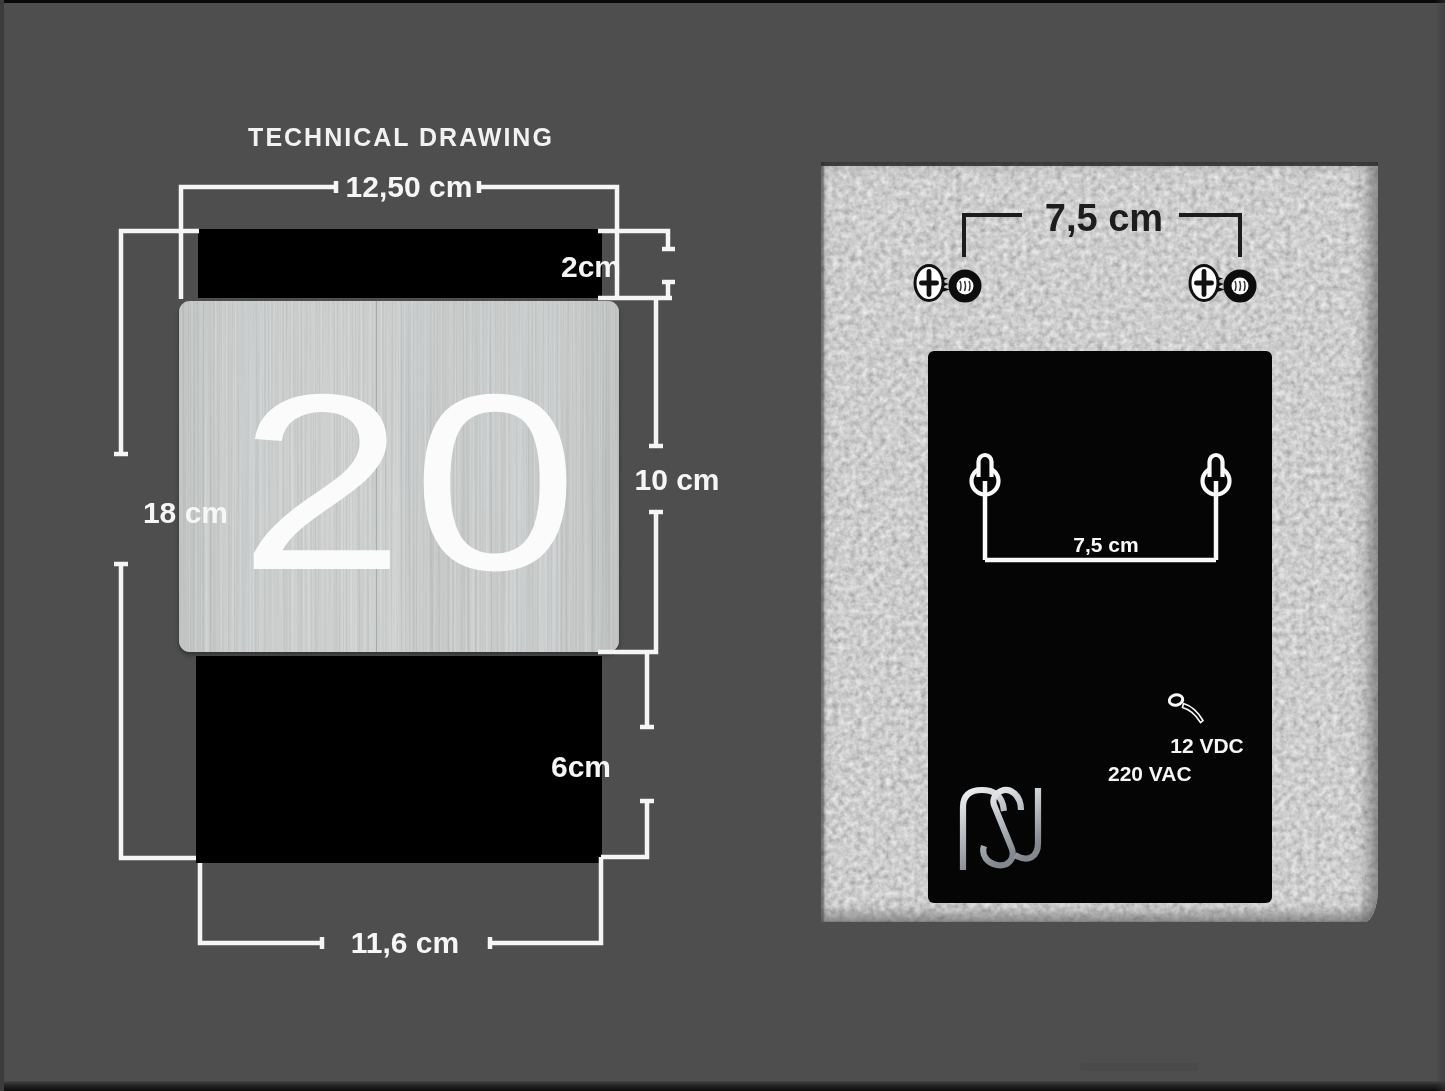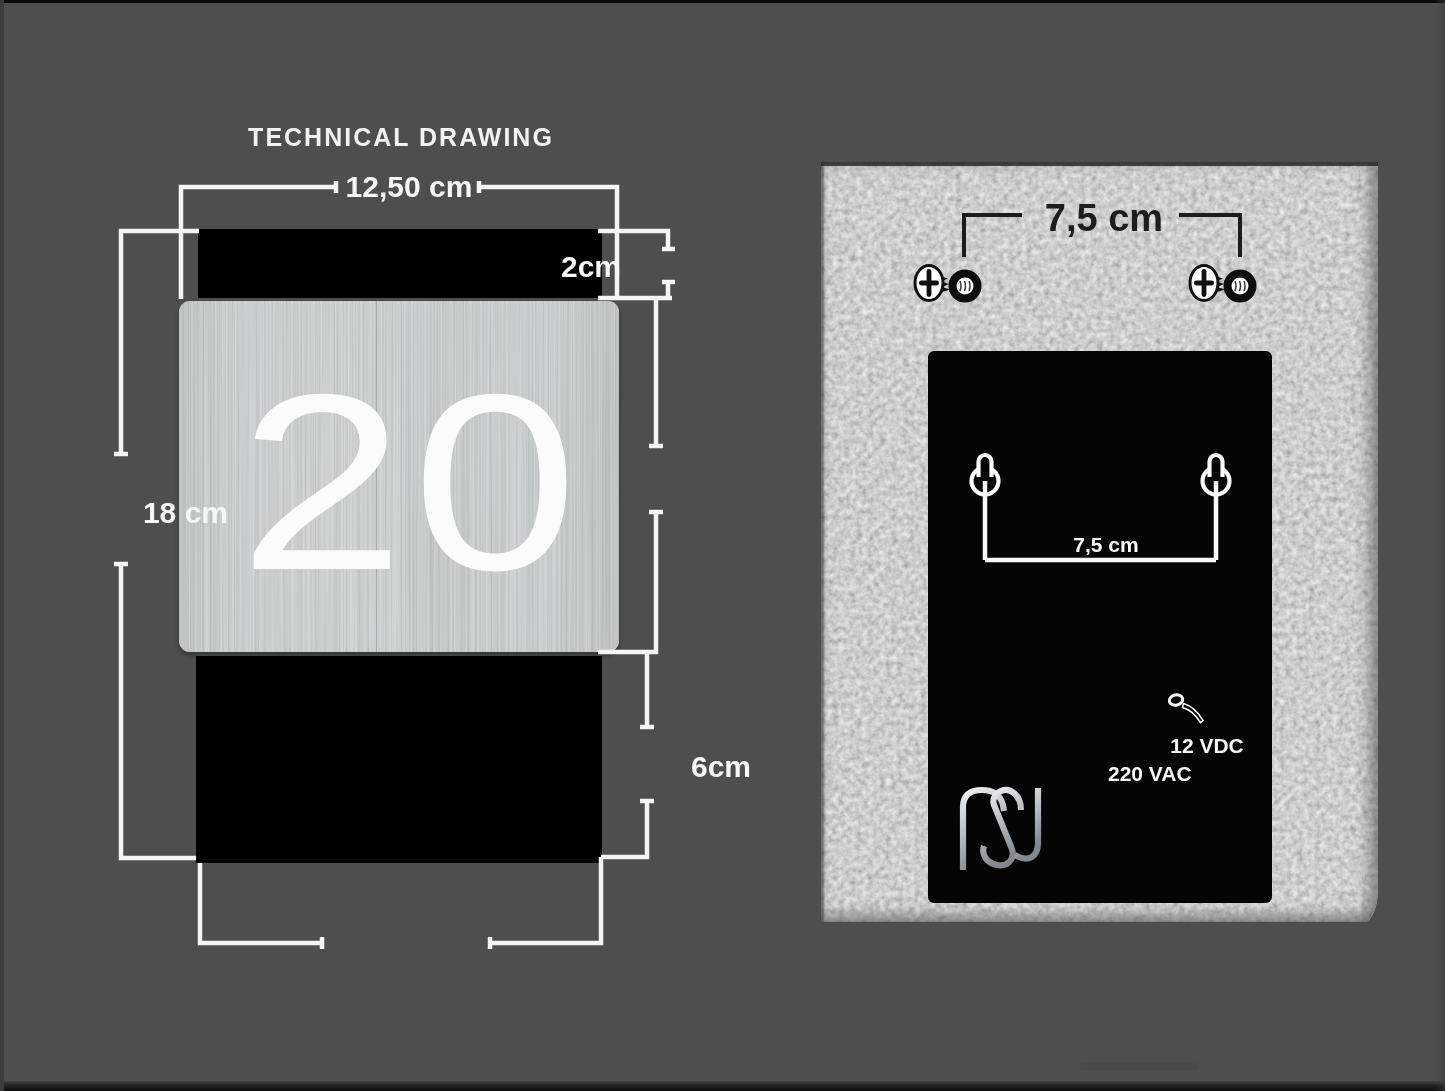--- a/index.html
+++ b/index.html
@@ -47,21 +47,23 @@
 
   <div class="abs" style="left:192px;top:357px;width:440px;text-align:center;color:#fbfbfb;
        font-size:251px;line-height:251px;font-family:'Liberation Sans',sans-serif;
        transform:scaleX(1.19);letter-spacing:6px;">20</div>
 
   <div class="abs" style="left:196px;top:656px;width:406px;height:207px;background:#000;"></div>
 
   <div class="lbl" style="left:309px;top:170px;width:200px;text-align:center;font-size:30px;">12,50 cm</div>
   <div class="lbl" style="left:28px; top:496px;width:200px;text-align:right;font-size:30px;">18 cm</div>
   <div class="lbl" style="left:561px;top:250px;width:200px;text-align:left;font-size:30px;">2cm</div>
-  <div class="lbl" style="left:551px;top:750px;width:200px;text-align:right;font-size:30px;">6cm</div>
+  <div class="lbl" style="left:577px;top:463px;width:200px;text-align:center;font-size:30px;">10 cm</div>
+  <div class="lbl" style="left:551px;top:750px;width:200px;text-align:left;font-size:30px;">6cm</div>
+  <div class="lbl" style="left:305px;top:926px;width:200px;text-align:center;font-size:30px;">11,6 cm</div>
 
   <svg class="abs" style="left:0;top:0;" width="1445" height="1091" viewBox="0 0 1445 1091">
     <g stroke="#f5f5f5" stroke-width="4.5" fill="none">
 
       <path d="M181,299 V187 H336"></path>
       <path d="M336,181 V193"></path>
       <path d="M617,299 V187 H479"></path>
       <path d="M479,181 V193"></path>
 
       <path d="M199,231 H121 V454"></path>

